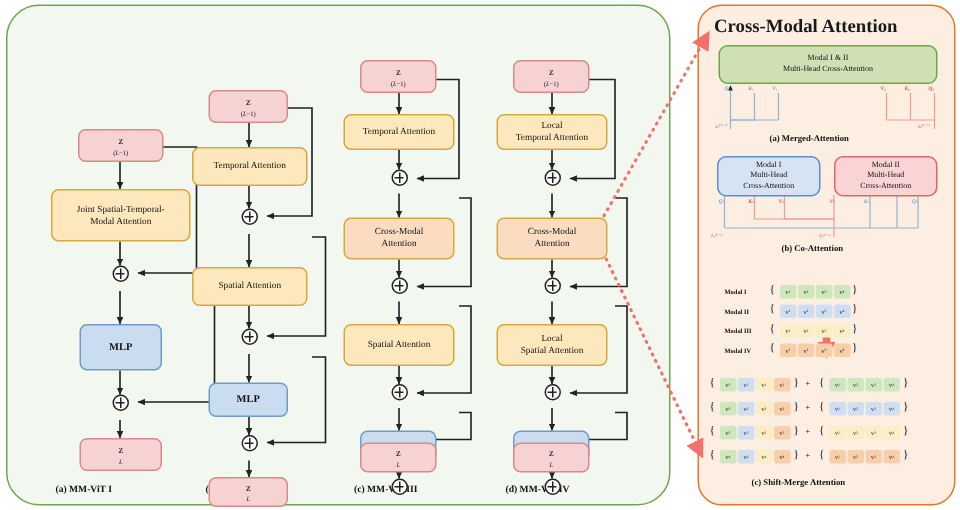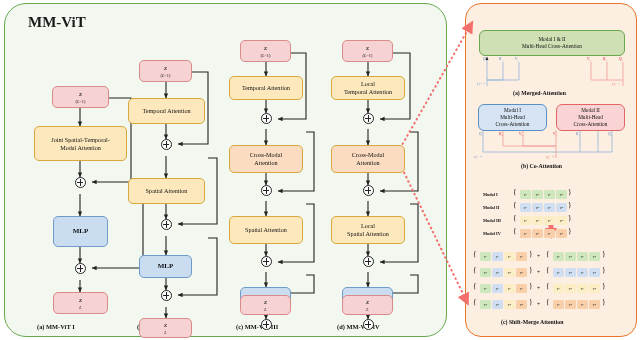--- a/index.html
+++ b/index.html
@@ -68,21 +68,20 @@
 
   .sub{font-size:.62em;vertical-align:-.28em;}
   .sup{font-size:.62em;vertical-align:.42em;}
 </style>
 </head>
 <body>
 
 <div class="root">
 
   <div class="panel-left"></div>
-  <div class="panel-title t-left">MM-ViT</div>
 
   <svg class="wires">
     <defs>
       <marker id="ar" markerWidth="5" markerHeight="5" refX="4.2" refY="2" orient="auto">
         <path d="M0,0 L4.4,2 L0,4 z" fill="#222"></path>
       </marker>
       <marker id="arR" markerWidth="7" markerHeight="7" refX="3" refY="3" orient="auto">
         <path d="M0,0 L6,3 L0,6 z" fill="#f4706c"></path>
       </marker>
     </defs>
@@ -261,20 +260,21 @@
   <div class="blk mlp" style="left:342px;top:287px;width:51px;height:22px;">
     <span>MLP</span>
   </div>
   <div class="plus" style="left:362.5px;top:319px;"></div>
   <div class="blk z" style="left:342px;top:295px;width:51px;height:20px;">
     <span>z<span class="sup"><i>L</i></span></span>
   </div>
   <div class="caption" style="left:337px;top:323px;">(d) MM-ViT IV</div>
 
   <div class="panel-right"></div>
+  <div class="panel-title t-right">Cross-Modal Attention</div>
 
   <div class="rbox green" style="left:479px;top:30px;width:146px;height:26px;">
     <span>Modal I &amp; II</span>
     <span>Multi-Head Cross-Attention</span>
   </div>
   <div class="qkv b" style="left:483px;top:57px;">Q<span class="sub">1</span></div>
   <div class="qkv b" style="left:499px;top:57px;">K<span class="sub">1</span></div>
   <div class="qkv b" style="left:515px;top:57px;">V<span class="sub">1</span></div>
   <div class="qkv r" style="left:587px;top:57px;">V<span class="sub">2</span></div>
   <div class="qkv r" style="left:603px;top:57px;">K<span class="sub">2</span></div>

